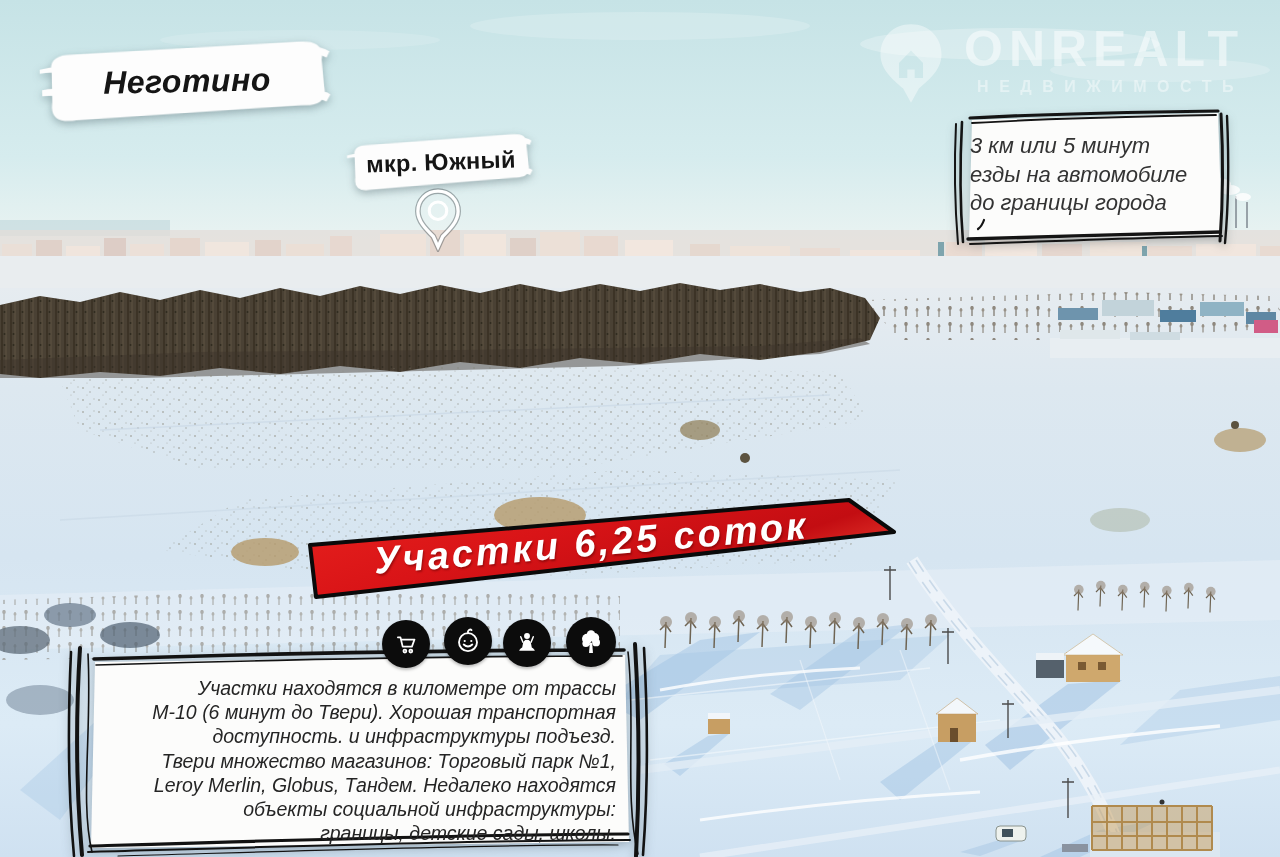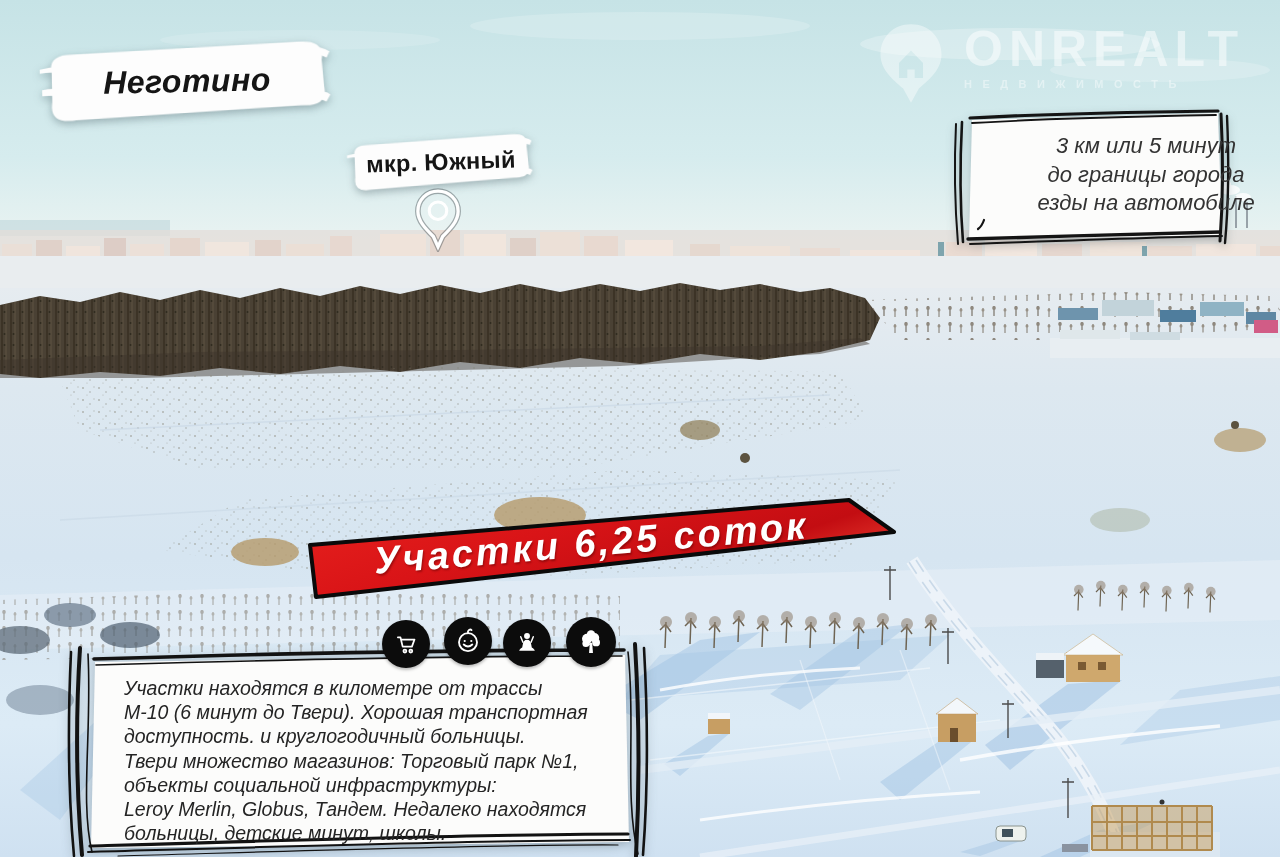--- a/index.html
+++ b/index.html
@@ -10,27 +10,27 @@
   
   .brush-label{position:absolute;display:flex;align-items:center;justify-content:center;}
   .brush-label .txt{position:relative;z-index:2;color:#151515;white-space:nowrap;}
   .brush-bg{position:absolute;inset:0;z-index:1;filter:drop-shadow(0 3px 4px rgba(40,60,70,.35));}
   .lbl-negotino .txt{font-size:32px;font-weight:bold;font-style:italic;letter-spacing:.5px;}
   .lbl-yuzhny .txt{font-size:23.5px;font-weight:bold;letter-spacing:.3px;}
   
   .watermark{position:absolute;left:874px;top:20px;display:flex;align-items:flex-start;}
   .wm-text{margin-left:16px;}
   .wm-brand{font-size:50px;font-weight:bold;letter-spacing:6px;color:rgba(255,255,255,.50);line-height:58px;}
-  .wm-sub{font-size:11px;font-weight:bold;letter-spacing:10.5px;color:rgba(255,255,255,.44);margin-top:0px;}
+  .wm-sub{font-size:16px;font-weight:bold;letter-spacing:10.5px;color:rgba(255,255,255,.44);margin-top:0px;text-align:right;}
   
   .sketch-box{position:absolute;}
-  .rbox-text{position:absolute;left:1022px;top:132px;width:248px;text-align:center;
+  .rbox-text{position:absolute;left:970px;top:132px;width:248px;
              font-style:italic;font-size:22px;line-height:28.6px;color:#333;}
   .bbox-text{position:absolute;left:124px;top:676px;width:492px;
-             font-style:italic;font-size:19.5px;line-height:24.2px;color:#242424;}
+             font-style:italic;font-size:19.5px;line-height:24.2px;color:#242424;text-align:right;}
   
   .banner-text{position:absolute;left:312px;top:506px;width:558px;height:74px;
       display:flex;align-items:center;justify-content:center;
       transform:rotate(-4.7deg);color:#fff;font-size:38px;font-weight:bold;font-style:italic;
       letter-spacing:3px;white-space:nowrap;text-shadow:1px 2px 2px rgba(90,0,0,.45);}
   
   .circle-icon{position:absolute;width:48px;height:48px;border-radius:50%;background:#0c0c0c;
       display:flex;align-items:center;justify-content:center;box-shadow:0 2px 3px rgba(0,0,0,.25);}
 </style>
 </head>
@@ -319,22 +319,22 @@
       <path d="M281 16 C283 60 282 110 279 143" stroke-width="2.4"></path>
       <path d="M16 22 C14 60 14 105 17 142" stroke-width="2.6"></path>
       <path d="M10 24 C8 65 9 108 12 144" stroke-width="2"></path>
       <path d="M22 139 C100 137 210 133 274 132" stroke-width="3.4"></path>
       <path d="M24 144 C110 141 215 137 276 136" stroke-width="2"></path>
       <path d="M38 120 q-2 6 -6 9" stroke-width="2.2"></path>
     </g>
   </svg>
   <div class="rbox-text">
     <div>3 км или 5 минут</div>
+    <div>езды на автомобиле</div>
     <div>до границы города</div>
-    <div>езды на автомобиле</div>
   </div>
 
   <svg class="abs" style="left:298px;top:486px;" width="604" height="118" viewBox="0 0 604 118">
     <path d="M12 59 L551 14 L596 46 L18 111 Z" fill="url(#redG2)" stroke="#0a0a0a" stroke-width="4" stroke-linejoin="round"></path>
     <defs>
       <linearGradient id="redG2" x1="0" y1="0" x2="1" y2="0.5">
         <stop offset="0" stop-color="#e8221e"></stop>
           <stop offset="0.45" stop-color="#d91417"></stop>
         <stop offset="0.8" stop-color="#c30d12"></stop>
           <stop offset="1" stop-color="#e3342a"></stop>
@@ -391,20 +391,20 @@
       <circle cx="29.5" cy="23.5" r="5"></circle>
         <circle cx="16.5" cy="25" r="4.5"></circle>
       <path d="M21.5 24 h3 l1 13 h-5 z"></path>
         <path d="M22.5 28 l-4 -3 l1.2 -1.4 l3.4 2.6 z"></path>
     </svg>
   </div>
 
   <div class="bbox-text">
     <div>Участки находятся в километре от трассы</div>
     <div>М-10 (6 минут до Твери). Хорошая транспортная</div>
-    <div>доступность. и круглогодичный больницы.</div>
+    <div>доступность. и инфраструктуры подъезд.</div>
     <div>Твери множество магазинов: Торговый парк №1,</div>
+    <div>Leroy Merlin, Globus, Тандем. Недалеко находятся</div>
     <div>объекты социальной инфраструктуры:</div>
-    <div>Leroy Merlin, Globus, Тандем. Недалеко находятся</div>
-    <div>больницы, детские минут, школы.</div>
+    <div>границы, детские сады, школы.</div>
   </div>
 
 </div>
 
 </body></html>

